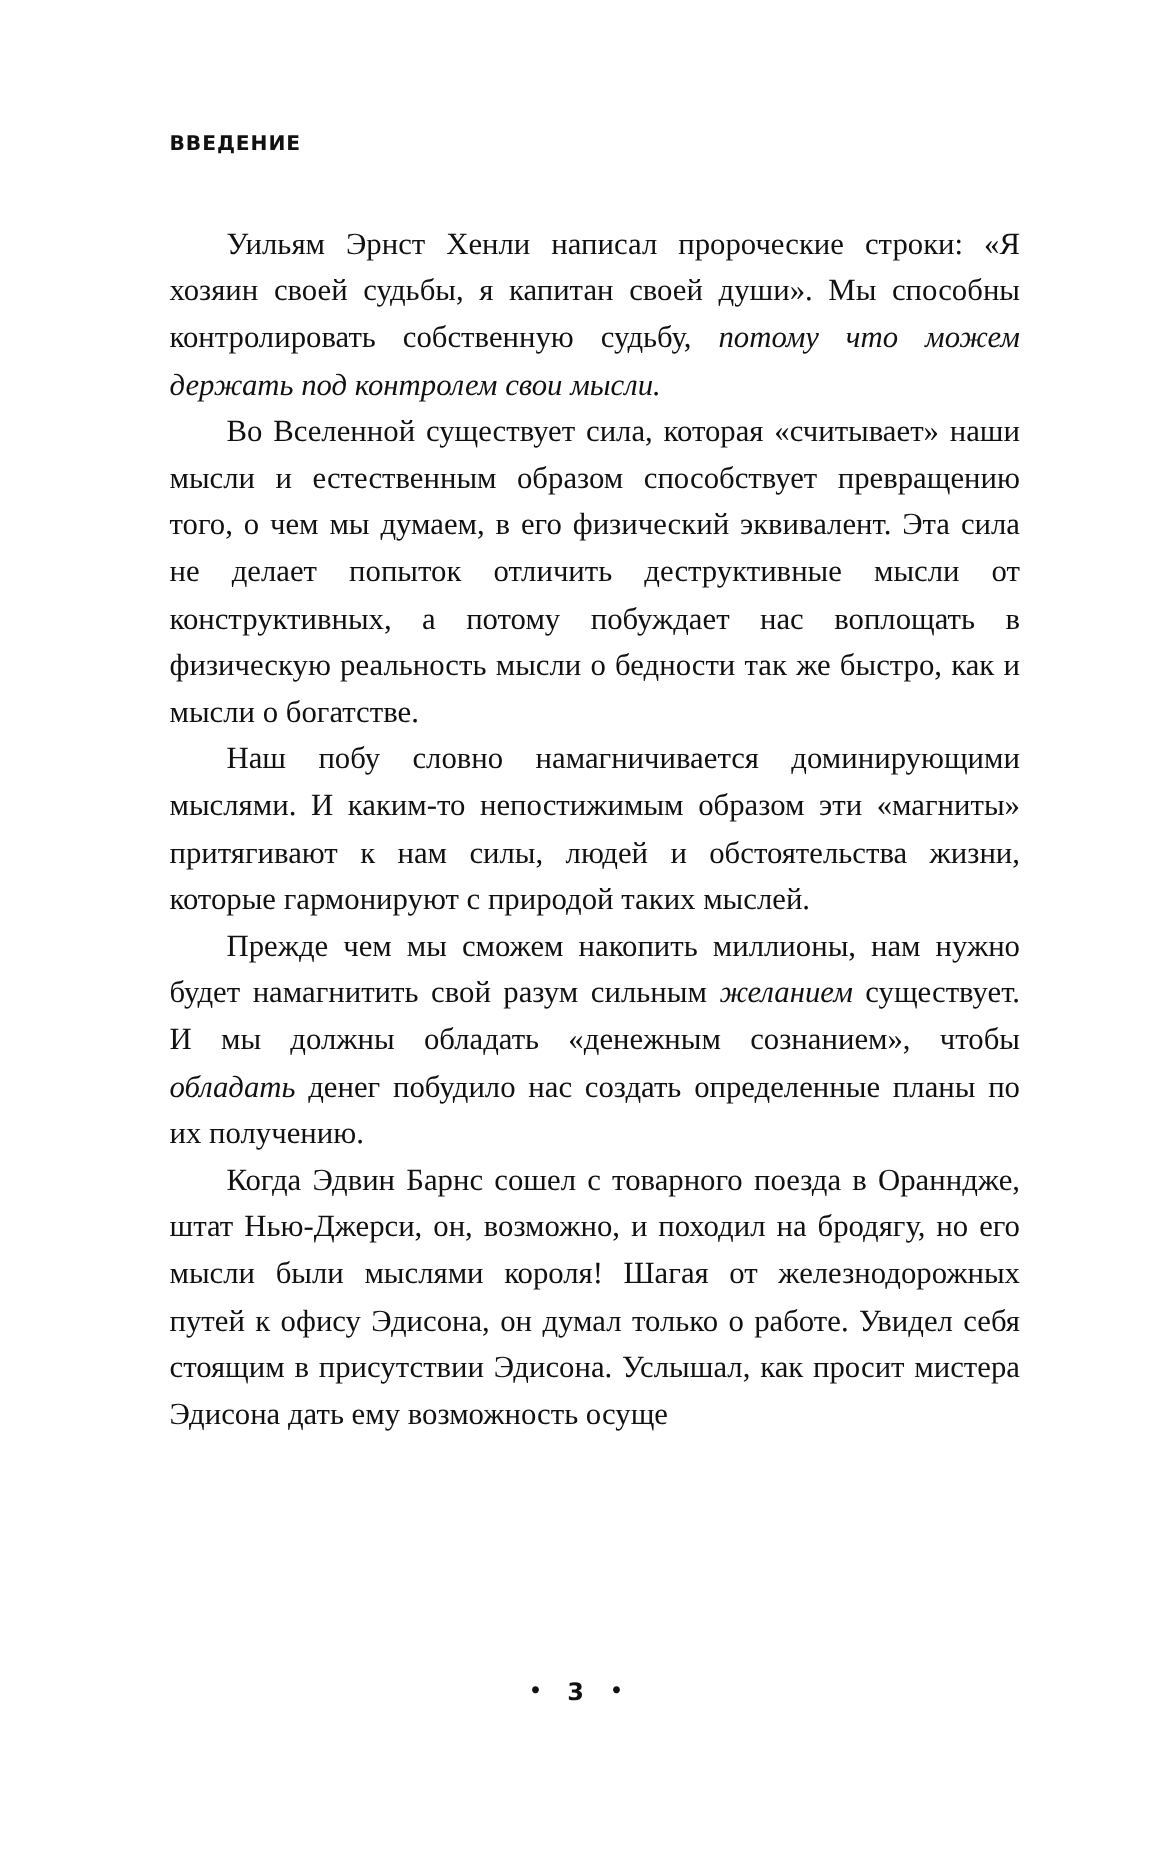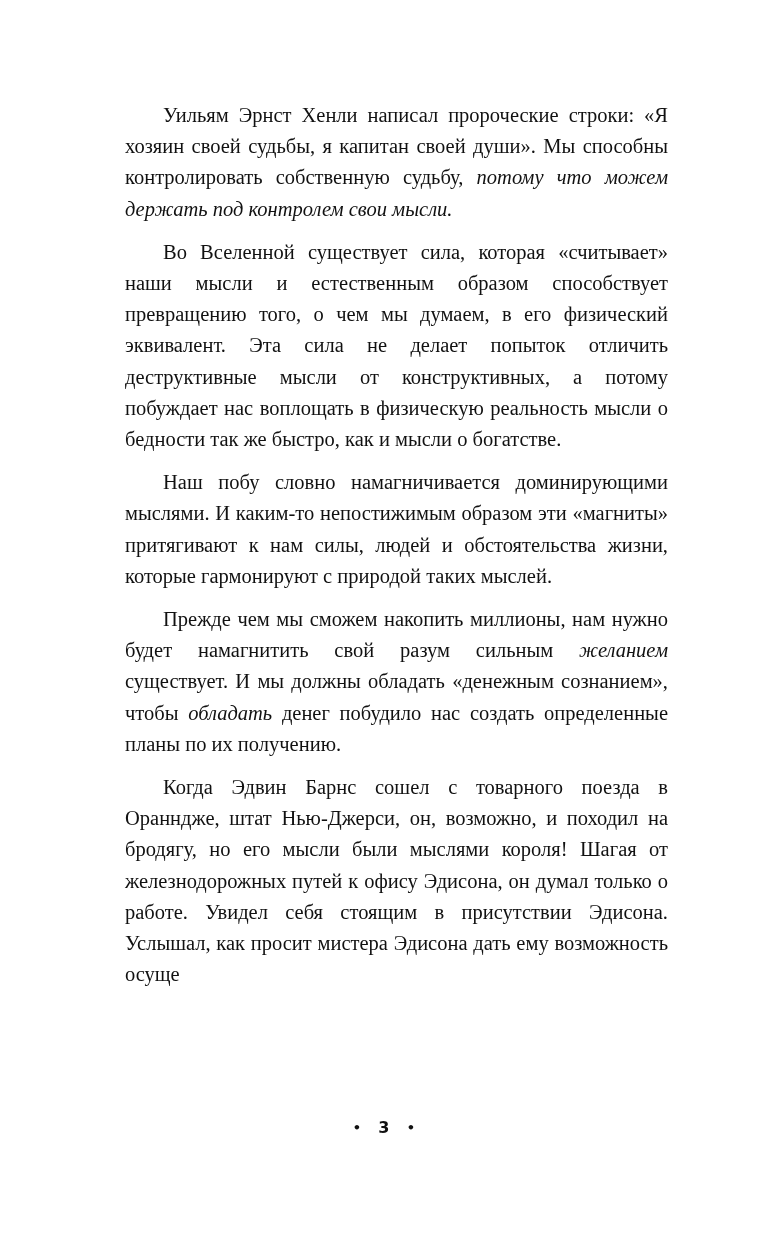--- a/index.html
+++ b/index.html
@@ -28,21 +28,21 @@
   }
   .running-head {
     font-family: "DejaVu Sans", sans-serif;
     font-weight: bold;
     font-size: 13.5px;
     letter-spacing: 0.6px;
     color: #111111;
     margin: 0 0 44px 0;
   }
   .body-text p {
-    margin: 12px;
+    margin: 0;
     font-size: 20.5px;
     line-height: 31.2px;
     text-align: justify;
     text-indent: 38px;
     text-justify: inter-word;
     -webkit-hyphens: manual;
     hyphens: manual;
   }
   .body-text p + p {
     margin-top: 0;
@@ -73,20 +73,21 @@
     margin: 0 17px;
     letter-spacing: 0.5px;
   }
 </style>
 </head>
 <body>
 
 <div class="page">
 
   <div class="content">
+    <div class="running-head">ВВЕДЕНИЕ</div>
 
     <div class="body-text">
       <p>
         <span>Уильям Эрнст Хенли написал пророческие стро­ки: «Я хозяин своей судьбы, я капитан своей души». Мы способны контролировать собственную судьбу, </span><i>потому что можем держать под контролем свои мысли.</i>
       </p>
       <p>
         <span>Во Вселенной существует сила, которая «считы­вает» наши мысли и естественным образом способ­ствует превращению того, о чем мы думаем, в его физический эквивалент. Эта сила не делает попыток отличить деструктивные мысли от конструктивных, а потому побуждает нас воплощать в физическую реальность мысли о бедности так же быстро, как и мысли о богатстве.</span>
       </p>
       <p>
         <span>Наш побу словно намагничивается доминирую­щими мыслями. И каким-то непостижимым образом эти «магниты» притягивают к нам силы, людей и об­стоятельства жизни, которые гармонируют с приро­дой таких мыслей.</span>

